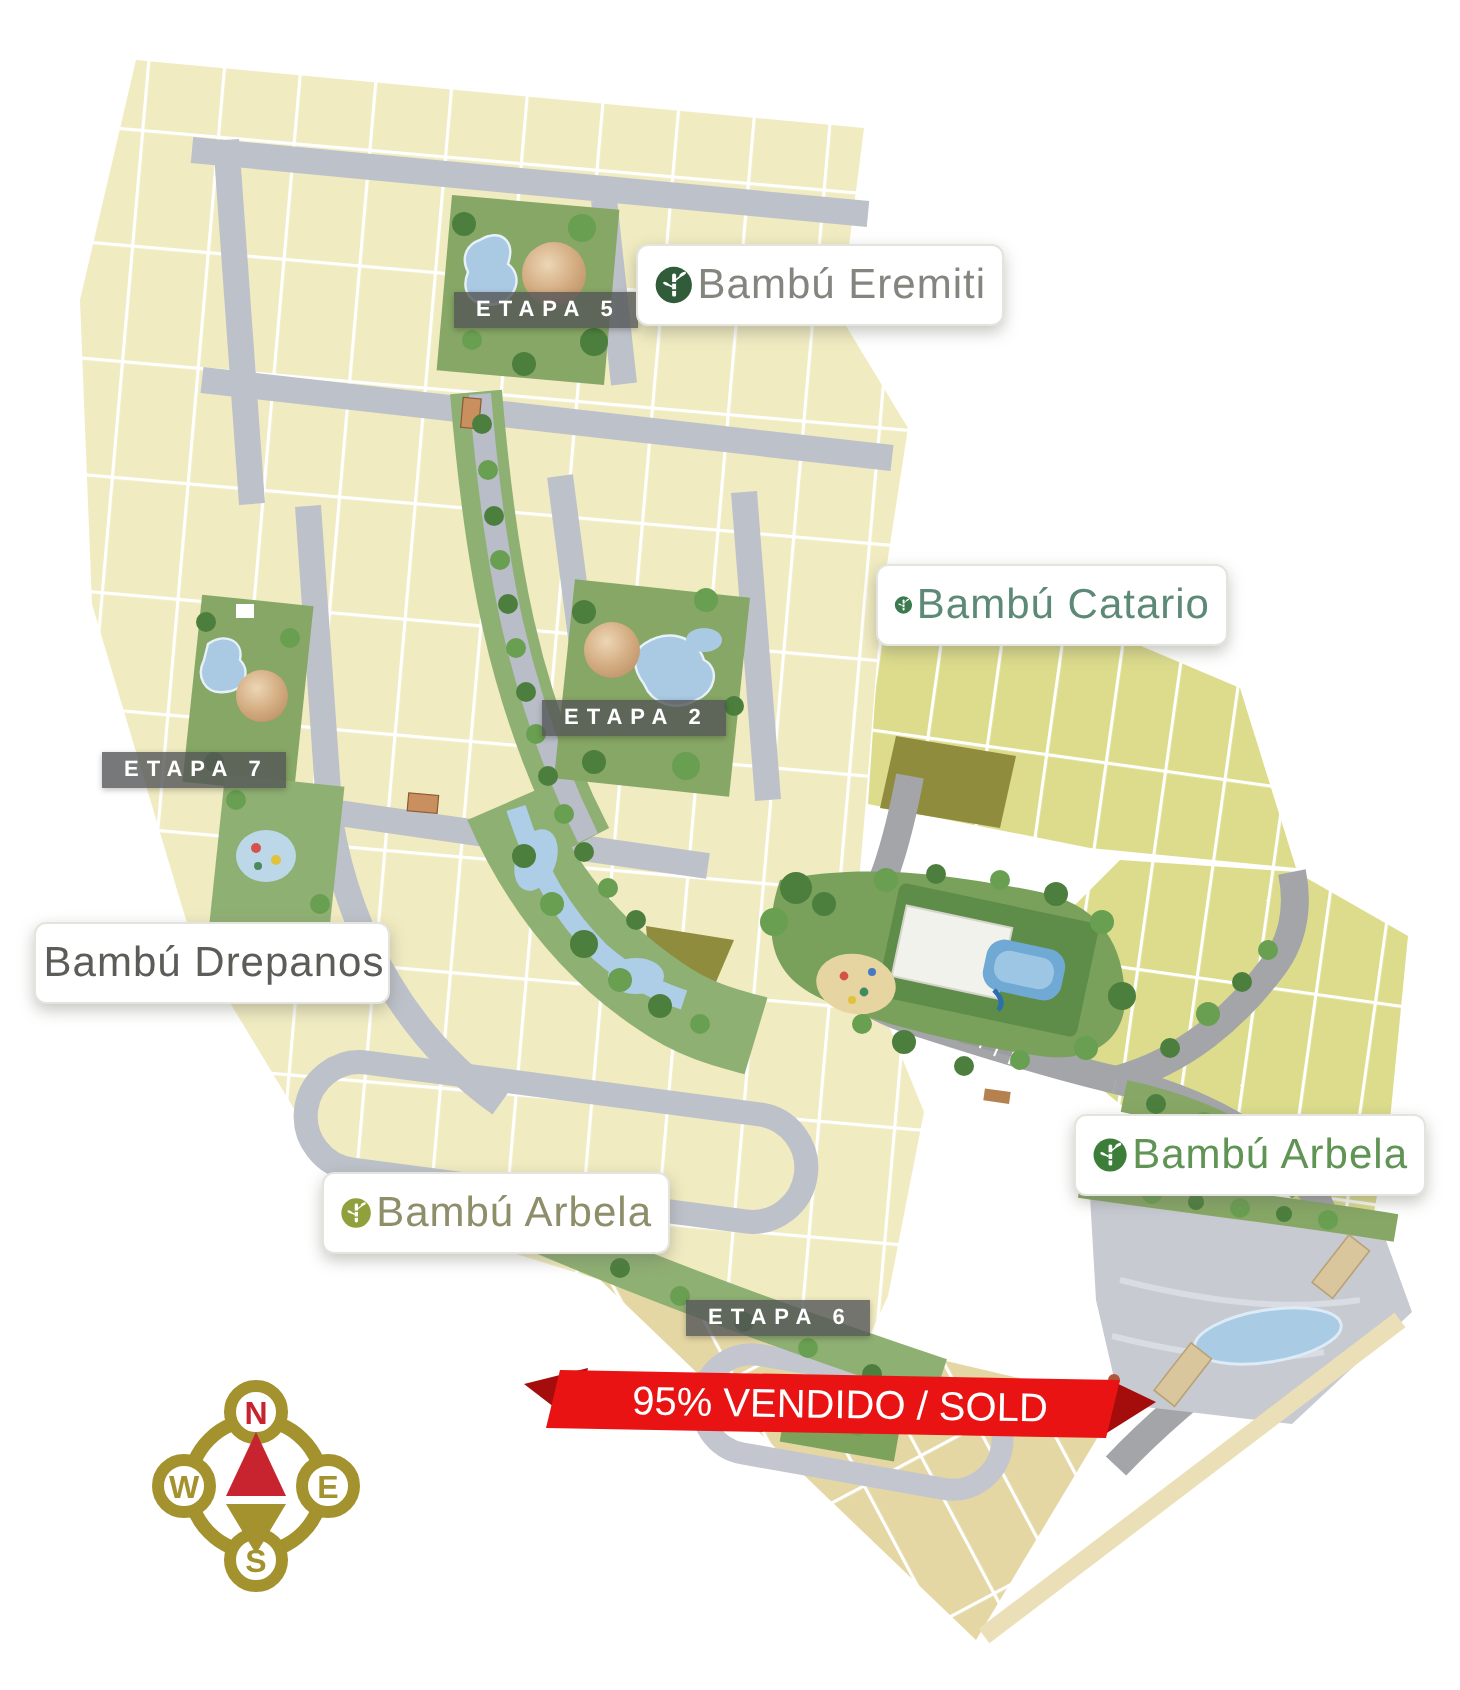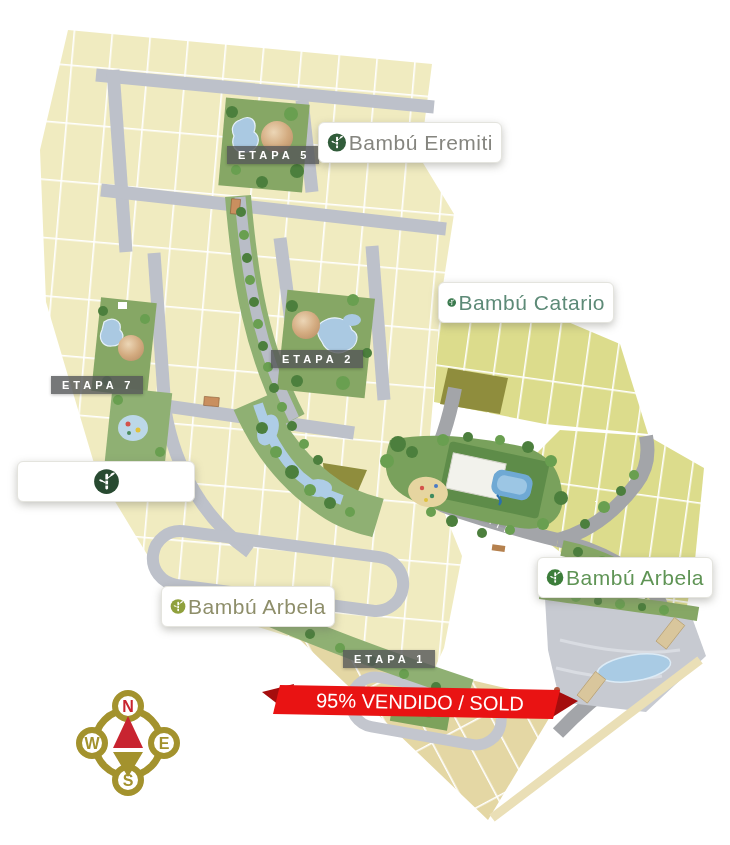--- a/index.html
+++ b/index.html
@@ -253,40 +253,41 @@
     <path d="M13 9 L17 6" stroke="#ffffff" stroke-width="1"></path>
     <ellipse cx="17.4" cy="5.4" rx="2.2" ry="1" transform="rotate(-30 17.4 5.4)" fill="#ffffff"></ellipse>
     <path d="M11 13 L8 11.5" stroke="#ffffff" stroke-width="1"></path>
     <ellipse cx="7.2" cy="11.2" rx="1.8" ry="0.9" transform="rotate(25 7.2 11.2)" fill="#ffffff"></ellipse>
   </symbol>
 </svg>
 
 <div class="phase-chip" style="left:227px;top:146px;">ETAPA 5</div>
 <div class="phase-chip" style="left:51px;top:376px;">ETAPA 7</div>
 <div class="phase-chip" style="left:271px;top:350px;">ETAPA 2</div>
-<div class="phase-chip" style="left:343px;top:650px;">ETAPA 1</div>
+<div class="phase-chip" style="left:343px;top:650px;">ETAPA 6</div>
 
 <div class="brand-card" style="left:318px;top:122px;width:166px;">
   <svg class="bicon" style="color:#315c3a">
         <use href="#bambooGlyph"></use>
       </svg>
   <span class="bname" style="color:#85857f">Bambú Eremiti</span>
 </div>
 
 <div class="brand-card" style="left:398px;top:282px;width:158px;margin-left:40px;">
   <svg class="bicon" style="color:#3a7a4e">
         <use href="#bambooGlyph"></use>
       </svg>
   <span class="bname" style="color:#5d8a77">Bambú Catario</span>
 </div>
 
 <div class="brand-card" style="left:17px;top:461px;width:160px;">
   <svg class="bicon" style="color:#284a31">
         <use href="#bambooGlyph"></use>
       </svg>
+  <span class="bname" style="color:#5c5c58">Bambú Drepanos</span>
 </div>
 
 <div class="brand-card" style="left:161px;top:586px;width:156px;">
   <svg class="bicon" style="color:#8fa03c">
         <use href="#bambooGlyph"></use>
       </svg>
   <span class="bname" style="color:#8e8e6a">Bambú Arbela</span>
 </div>
 
 <div class="brand-card" style="left:537px;top:557px;width:158px;">

